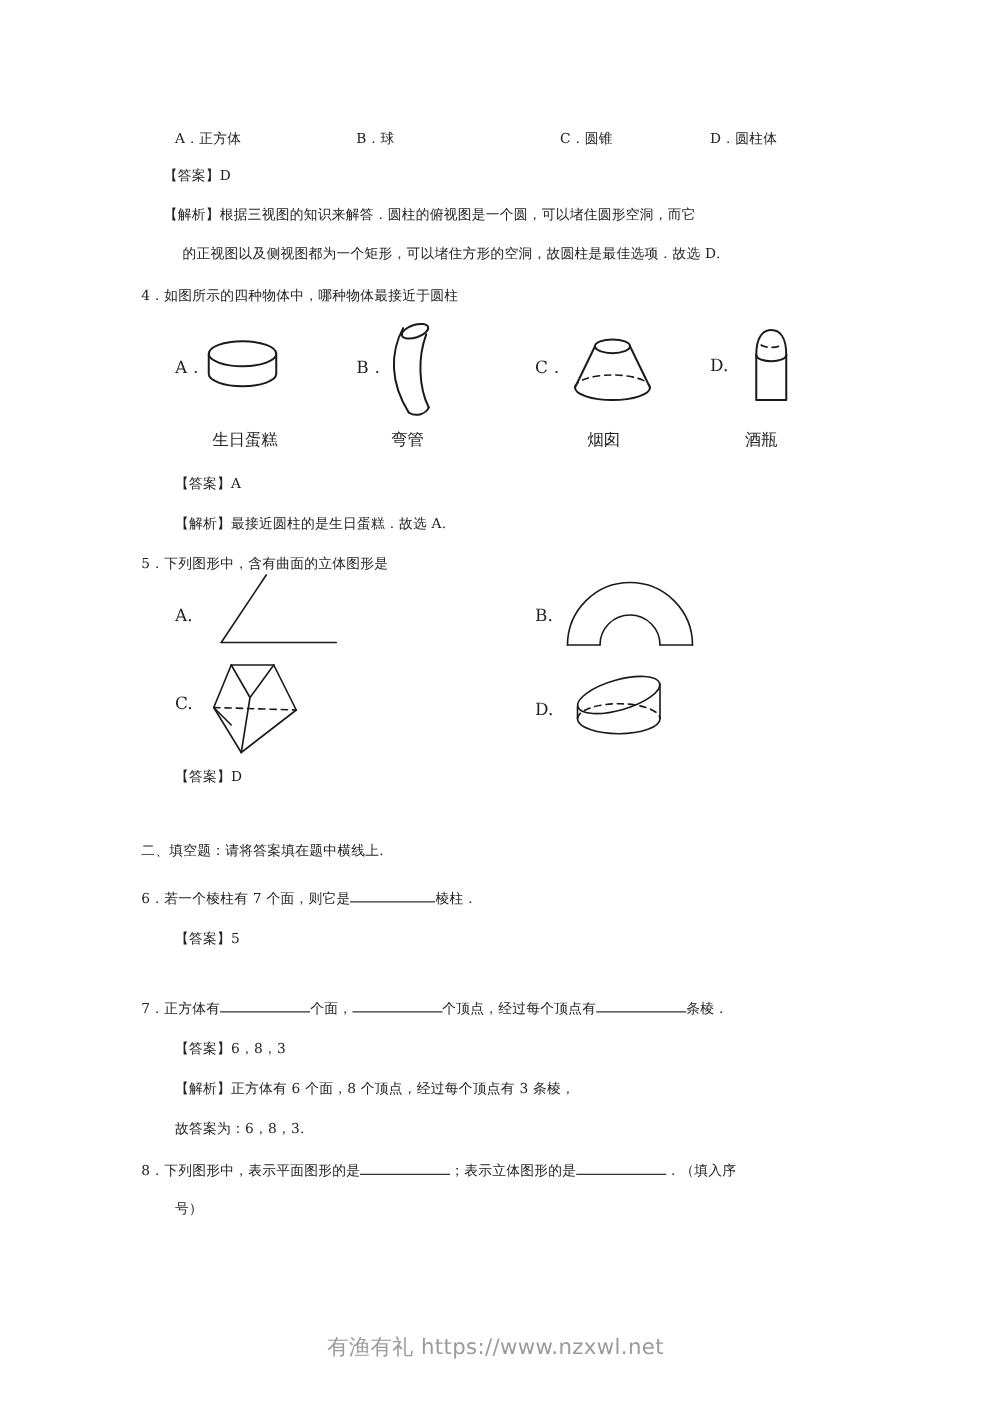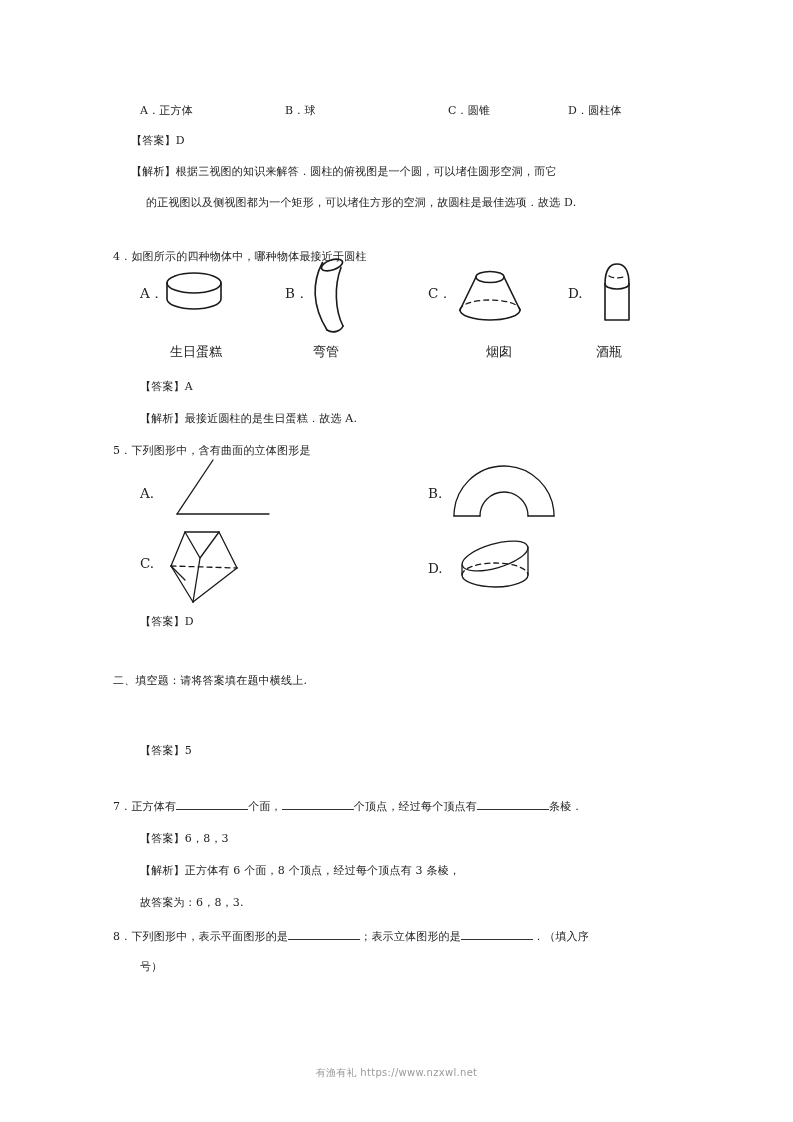--- a/index.html
+++ b/index.html
@@ -48,21 +48,21 @@
     border-bottom: 1px solid #333;
     vertical-align: baseline;
   }
   .footer {
     position: absolute;
     left: 0;
     top: 1066px;
     width: 793px;
     text-align: center;
     font-family: "DejaVu Sans", "Liberation Sans", sans-serif;
-    font-size: 10px;
+    font-size: 17px;
     color: #9a9a9a;
     letter-spacing: 0.3px;
   }
   svg { display: block; overflow: visible; }
   .stroke {
     fill: none;
     stroke: #1a1a1a;
     stroke-width: 1.6;
     stroke-linecap: round;
     stroke-linejoin: round;
@@ -89,21 +89,21 @@
 
   <div class="line" style="left:140px; top:102px;">A．正方体</div>
   <div class="line" style="left:285px; top:102px;">B．球</div>
   <div class="line" style="left:448px; top:102px;">C．圆锥</div>
   <div class="line" style="left:568px; top:102px;">D．圆柱体</div>
 
   <div class="line" style="left:131px; top:132px;">【答案】D</div>
   <div class="line" style="left:146px; top:194px;">的正视图以及侧视图都为一个矩形，可以堵住方形的空洞，故圆柱是最佳选项．故选 D.</div>
   <div class="line" style="left:131px; top:163px;">【解析】根据三视图的知识来解答．圆柱的俯视图是一个圆，可以堵住圆形空洞，而它</div>
 
-  <div class="line" style="left:113px; top:248px;text-align:center;">4．如图所示的四种物体中，哪种物体最接近于圆柱</div>
+  <div class="line" style="left:113px; top:228px;text-align:center;">4．如图所示的四种物体中，哪种物体最接近于圆柱</div>
 
   <div class="opt-label" style="left:140px; top:285px;">A．</div>
   <div class="fig" style="left:163px; top:270px;">
     <svg width="62" height="46" viewBox="0 0 62 46">
       <ellipse class="stroke" cx="31" cy="13" rx="27" ry="10"></ellipse>
       <path class="stroke" d="M4 13 L4 29 A27 10 0 0 0 58 29 L58 13"></path>
     </svg>
   </div>
 
   <div class="opt-label" style="left:285px; top:285px;">B．</div>
@@ -132,21 +132,21 @@
     <svg width="42" height="62" viewBox="0 0 42 62">
       <path class="stroke" d="M9 22 C9 8, 14 2, 21 2 C28 2, 33 8, 33 22"></path>
       <path class="stroke" d="M9 22 L9 58 L33 58 L33 22"></path>
       <path class="stroke" d="M9 22 A12 5 0 0 0 33 22"></path>
       <path class="dash" d="M13 14 A9 3.6 0 0 0 29 14"></path>
     </svg>
   </div>
 
   <div class="caption" style="left:170px; top:343px;">生日蛋糕</div>
   <div class="caption" style="left:313px; top:343px;">弯管</div>
-  <div class="caption" style="left:470px; top:343px;margin-left:16px;">烟囱</div>
+  <div class="caption" style="left:470px; top:343px;">烟囱</div>
   <div class="caption" style="left:596px; top:343px;">酒瓶</div>
 
   <div class="line" style="left:140px; top:378px;">【答案】A</div>
   <div class="line" style="left:140px; top:410px;">【解析】最接近圆柱的是生日蛋糕．故选 A.</div>
 
   <div class="line" style="left:113px; top:442px;">5．下列图形中，含有曲面的立体图形是</div>
 
   <div class="opt-label" style="left:140px; top:485px;">A.</div>
   <div class="fig" style="left:163px; top:460px;">
     <svg width="108" height="62" viewBox="0 0 108 62">
@@ -186,20 +186,21 @@
       <ellipse class="stroke-thin" cx="43" cy="20" rx="34" ry="12" transform="rotate(-16 43 20)"></ellipse>
       <path class="stroke-thin" d="M10 29 L10 39 A33 12 0 0 0 76 39 L76 11"></path>
       <path class="dash" d="M10 39 A33 12 0 0 1 76 39"></path>
     </svg>
   </div>
 
   <div class="line" style="left:140px; top:613px;">【答案】D</div>
 
   <div class="line" style="left:113px; top:672px;">二、填空题：请将答案填在题中横线上.</div>
 
+  <div class="line" style="left:113px; top:710px;"><span>6．若一个棱柱有 7 个面，则它是</span><span class="blank-u" style="width:68px;"></span><span>棱柱．</span></div>
   <div class="line" style="left:140px; top:742px;">【答案】5</div>
 
   <div class="line" style="left:113px; top:798px;text-align:right;"><span>7．正方体有</span><span class="blank-u" style="width:72px;"></span><span>个面，</span><span class="blank-u" style="width:72px;"></span><span>个顶点，经过每个顶点有</span><span class="blank-u" style="width:72px;"></span><span>条棱．</span></div>
   <div class="line" style="left:140px; top:830px;">【答案】6，8，3</div>
   <div class="line" style="left:140px; top:862px;">【解析】正方体有 6 个面，8 个顶点，经过每个顶点有 3 条棱，</div>
   <div class="line" style="left:140px; top:894px;">故答案为：6，8，3.</div>
 
   <div class="line" style="left:113px; top:928px;"><span>8．下列图形中，表示平面图形的是</span><span class="blank-u" style="width:72px;"></span><span>；表示立体图形的是</span><span class="blank-u" style="width:72px;"></span><span>．（填入序</span></div>
   <div class="line" style="left:140px; top:958px;">号）</div>
 

